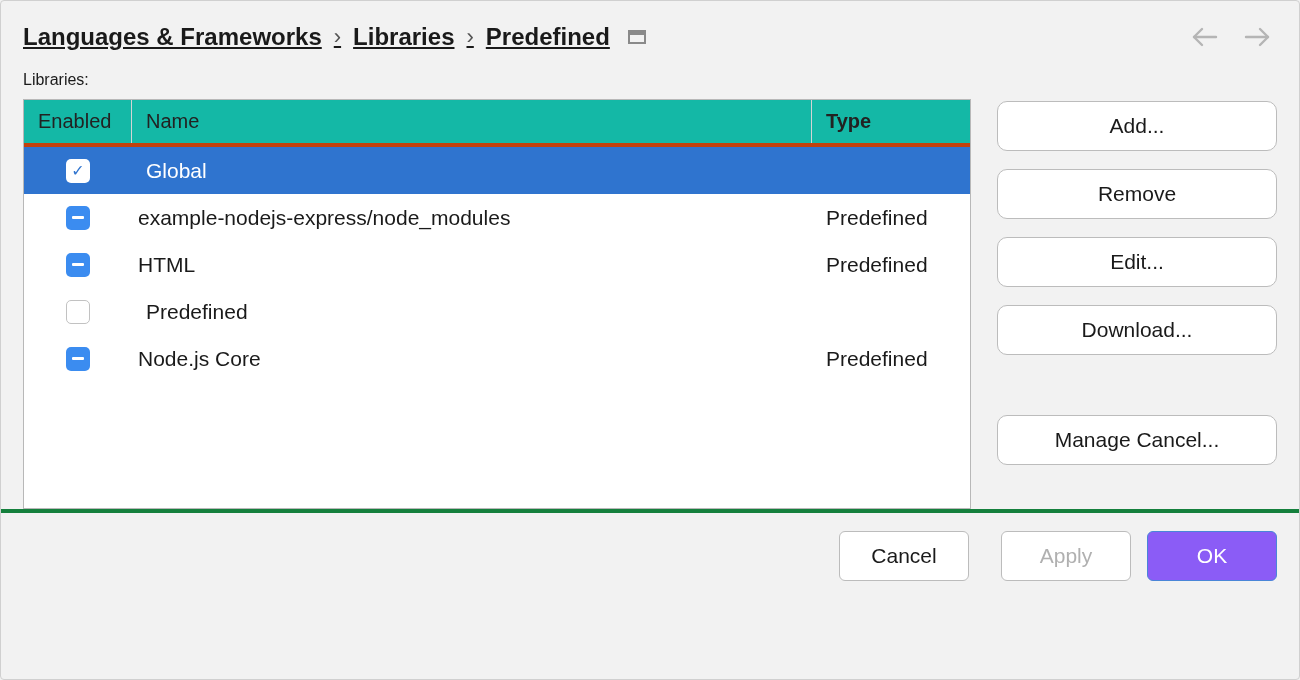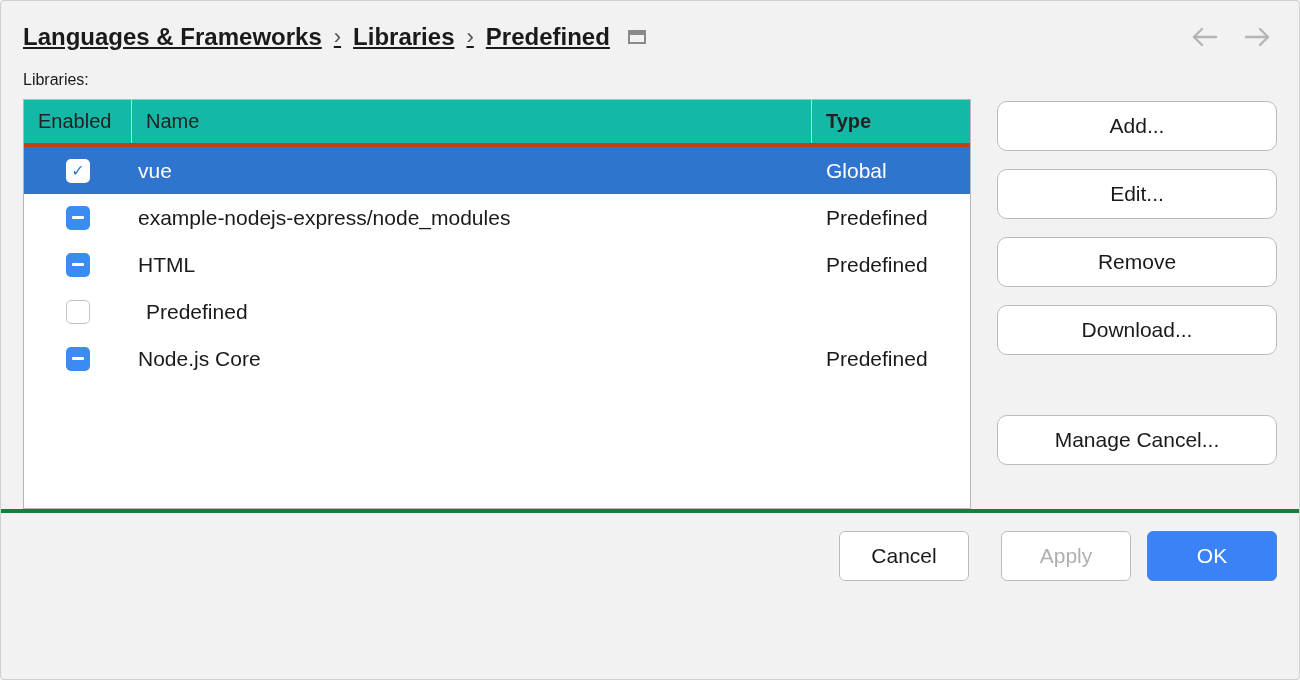--- a/index.html
+++ b/index.html
@@ -178,21 +178,21 @@
     background: #fff;
     cursor: pointer;
     color: #1a1a1a;
   }
   .fbtn.disabled {
     color: #b0b0b0;
     cursor: default;
     margin-left: 16px;
   }
   .fbtn.primary {
-    background: #3b82f6;
+    background: #8b5cf6;
     border-color: #4a86d8;
     color: #fff;
   }
 </style>
 </head>
 <body>
 
 <div class="content">
   <div class="header-row">
     <div class="breadcrumb">
@@ -226,21 +226,20 @@
       <div class="thead">
         <div class="col col-enabled">Enabled</div>
         <div class="col col-name">Name</div>
         <div class="col col-type">Type</div>
       </div>
       <div class="tbody" id="tbody">
           <div class="row selected">
             <div class="col col-enabled">
               <div class="cb checked">✓</div>
             </div>
-            <div class="col col-name">vue</div>
             <div class="col col-type">Global</div>
           </div>
           <div class="row">
             <div class="col col-enabled">
               <div class="cb indet"></div>
             </div>
             <div class="col col-name">example-nodejs-express/node_modules</div>
             <div class="col col-type">Predefined</div>
           </div>
           <div class="row">
@@ -261,22 +260,22 @@
               <div class="cb indet"></div>
             </div>
             <div class="col col-name">Node.js Core</div>
             <div class="col col-type">Predefined</div>
           </div>
         </div>
     </div>
 
     <div class="side-buttons">
       <button class="btn">Add...</button>
+      <button class="btn">Remove</button>
       <button class="btn">Edit...</button>
-      <button class="btn">Remove</button>
       <button class="btn">Download...</button>
       <div class="gap"></div>
       <button class="btn">Manage Cancel...</button>
     </div>
   </div>
 </div>
 
 <div class="footer">
   <button class="fbtn">Cancel</button>
   <button class="fbtn disabled">Apply</button>

